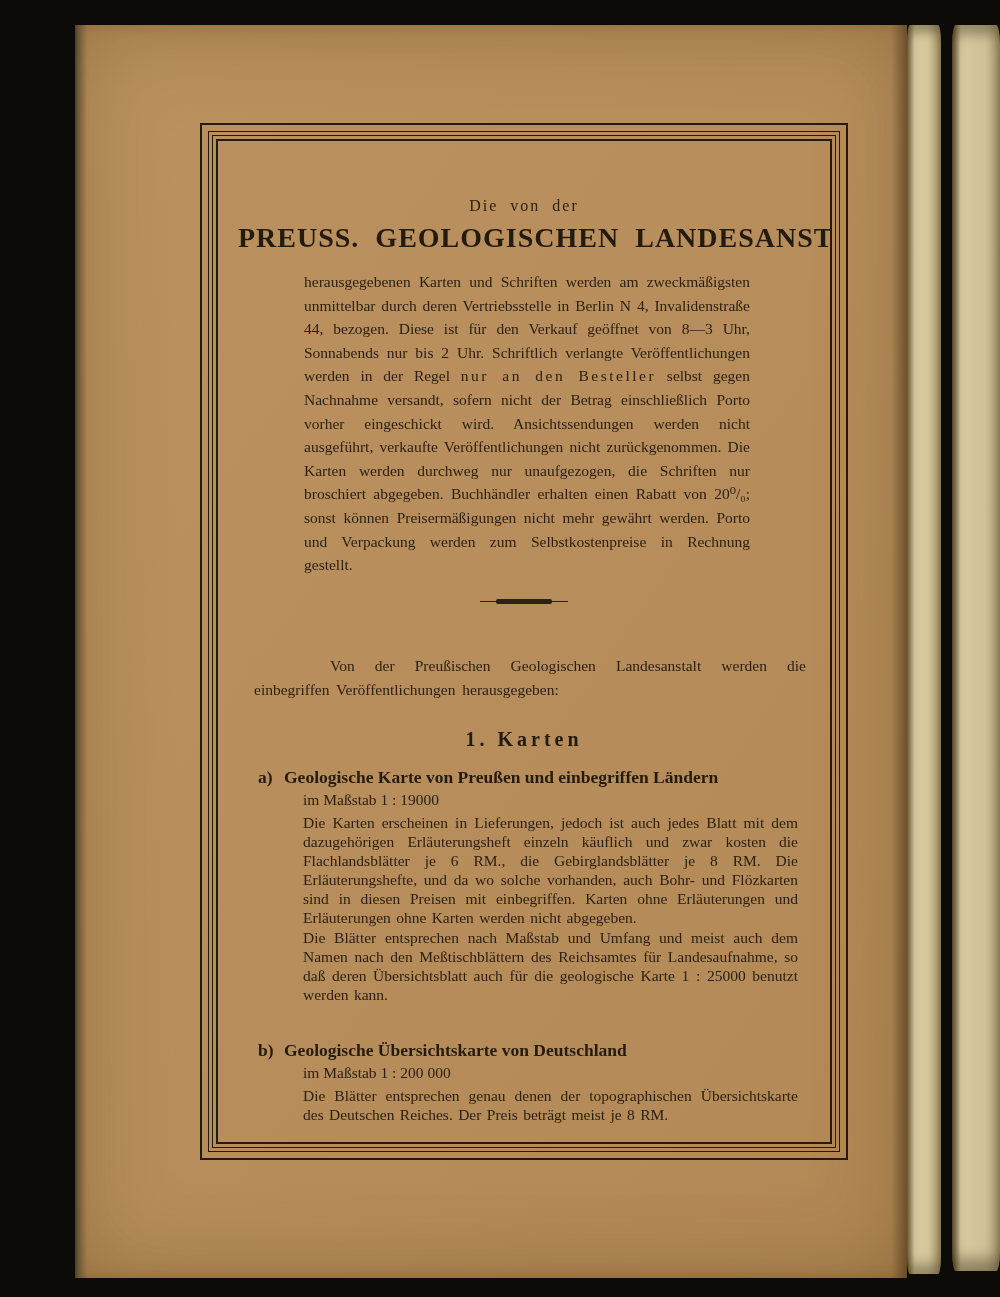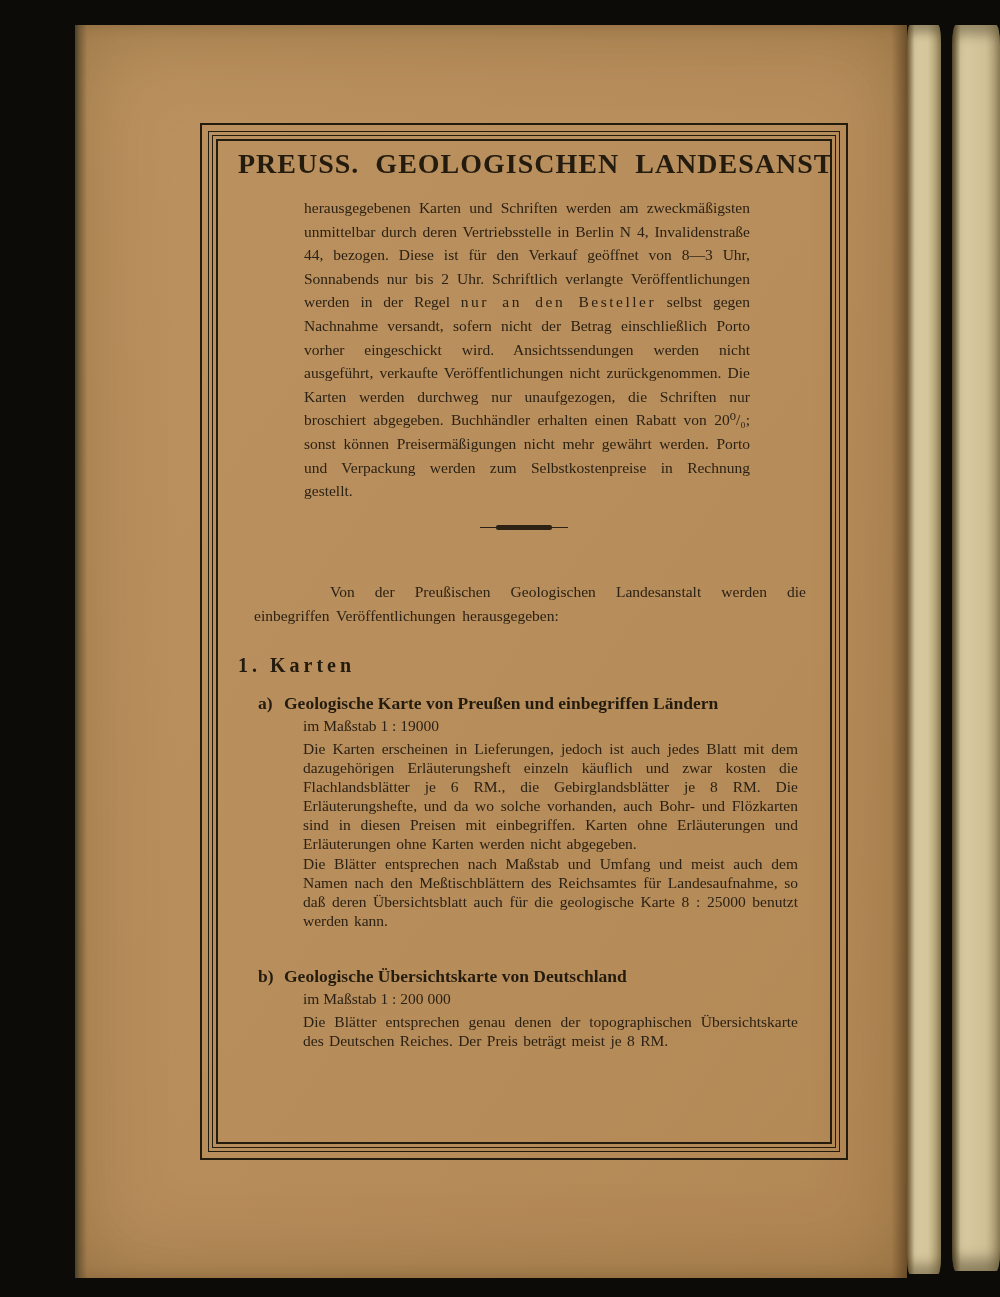--- a/index.html
+++ b/index.html
@@ -78,21 +78,21 @@
   }
   .divider::after{
     content:"";position:absolute;left:16px;right:16px;top:0;height:5px;background:var(--ink);
     border-radius:2px;
   }
   .lead{
     margin:50px 4px 0 16px;text-indent:76px;
     font-size:15.5px;line-height:24px;text-align:justify;word-spacing:3px;
   }
   .section-title{
-    margin-top:26px;text-align:left;
+    margin-top:26px;text-align:center;
     font-size:20px;font-weight:bold;letter-spacing:4px;color:var(--ink-strong);
   }
   .item{margin-left:20px;margin-right:4px;}
   .item-a{margin-top:16px;}
   .item-b{margin-top:36px;}
   .item-head{font-size:17.5px;font-weight:bold;color:var(--ink-strong);}
   .item-label{display:inline-block;width:26px;}
   .item-scale{margin:3px 0 0 45px;font-size:15.5px;}
   .item-para{
     margin:4px 8px 0 45px;font-size:15.5px;line-height:19px;
@@ -102,36 +102,37 @@
 </style>
 </head>
 <body>
 
 <div class="page">
   <div class="frame1">
     <div class="frame2">
       <div class="frame3">
         <div class="frame4">
 
+          <div class="small-head">Die von der</div>
 
           <h1 class="main-title">PREUSS. GEOLOGISCHEN LANDESANSTALT</h1>
 
           <p class="intro"><span>herausgegebenen Karten und Schriften werden am zweckmäßigsten unmittelbar durch deren Vertriebsstelle in Berlin N 4, Invalidenstraße 44, bezogen. Diese ist für den Verkauf geöffnet von 8—3 Uhr, Sonnabends nur bis 2 Uhr. Schriftlich verlangte Veröffentlichungen werden in der Regel </span><span class="spaced">nur an den Besteller</span><span> selbst gegen Nachnahme versandt, sofern nicht der Betrag einschließlich Porto vorher eingeschickt wird. Ansichtssendungen werden nicht ausgeführt, verkaufte Veröffentlichungen nicht zurückgenommen. Die Karten werden durchweg nur unaufgezogen, die Schriften nur broschiert abgegeben. Buchhändler erhalten einen Rabatt von 20⁰/₀; sonst können Preisermäßigungen nicht mehr gewährt werden. Porto und Verpackung werden zum Selbstkostenpreise in Rechnung gestellt.</span></p>
 
           <div class="divider"></div>
 
           <p class="lead">Von der Preußischen Geologischen Landesanstalt werden die einbegriffen Veröffentlichungen herausgegeben:</p>
 
           <h2 class="section-title">1. Karten</h2>
 
           <div class="item item-a">
             <div class="item-head"><span class="item-label">a)</span><span>Geologische Karte von Preußen und einbegriffen Ländern</span></div>
             <div class="item-scale">im Maßstab 1 : 19000</div>
             <p class="item-para">Die Karten erscheinen in Lieferungen, jedoch ist auch jedes Blatt mit dem dazugehörigen Erläuterungsheft einzeln käuflich und zwar kosten die Flachlandsblätter je 6 RM., die Gebirglandsblätter je 8 RM.  Die Erläuterungshefte, und da wo solche vorhanden, auch Bohr- und Flözkarten sind in diesen Preisen mit einbegriffen.  Karten ohne Erläuterungen und Erläuterungen ohne Karten werden nicht abgegeben.</p>
-            <p class="item-para">Die Blätter entsprechen nach Maßstab und Umfang und meist auch dem Namen nach den Meßtischblättern des Reichsamtes für Landesaufnahme, so daß deren Übersichtsblatt auch für die geologische Karte 8 : 25000 benutzt werden kann.</p>
+            <p class="item-para">Die Blätter entsprechen nach Maßstab und Umfang und meist auch dem Namen nach den Meßtischblättern des Reichsamtes für Landesaufnahme, so daß deren Übersichtsblatt auch für die geologische Karte 1 : 25000 benutzt werden kann.</p>
           </div>
 
           <div class="item item-b">
             <div class="item-head"><span class="item-label">b)</span><span>Geologische Übersichtskarte von Deutschland</span></div>
             <div class="item-scale">im Maßstab 1 : 200 000</div>
             <p class="item-para">Die Blätter entsprechen genau denen der topographischen Übersichtskarte des Deutschen Reiches.  Der Preis beträgt meist je 8 RM.</p>
           </div>
 
         </div>
       </div>

